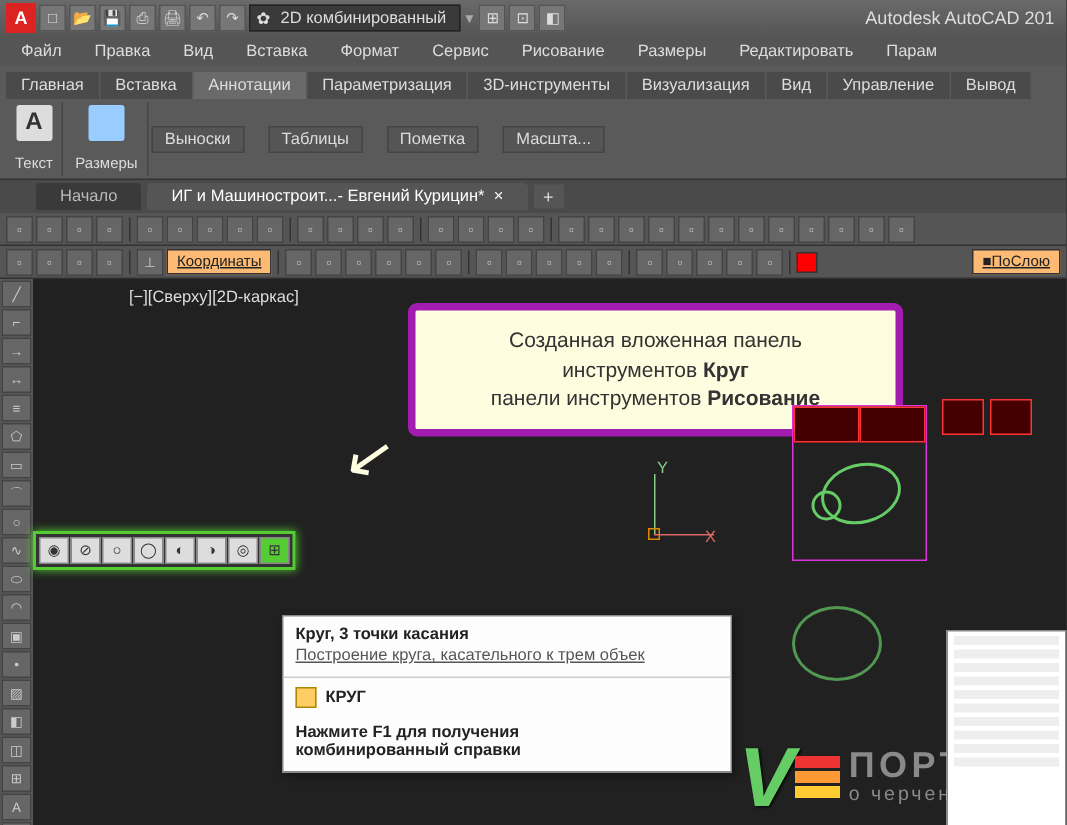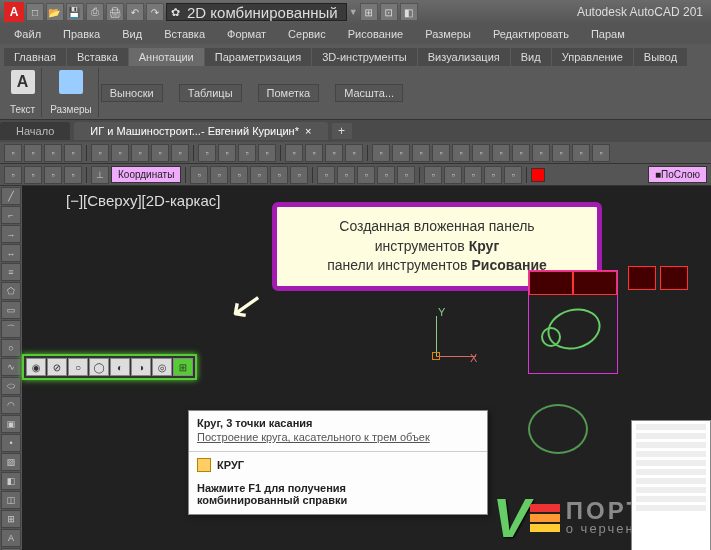--- a/index.html
+++ b/index.html
@@ -1,53 +1,53 @@
 <!DOCTYPE html>
 <html><head>
 <meta charset="utf-8">
 <style>
 * { margin: 0; padding: 0; box-sizing: border-box; font-family: Arial, sans-serif; }
 body { width: 711px; height: 550px; background: #4a4a4a; overflow: hidden; position: relative; }
 
 .titlebar { height: 24px; background: linear-gradient(#6a6a6a,#555); display: flex; align-items: center; padding: 0 4px; gap: 2px; }
 .app-logo { width: 20px; height: 20px; background: #d22; color: #fff; font-weight: bold; font-size: 12px; display: flex; align-items: center; justify-content: center; }
 .qat-btn { width: 18px; height: 18px; background: #777; border: 1px solid #555; font-size: 10px; color: #ddd; display: flex; align-items: center; justify-content: center; }
-.ws-select { background: #3a3a3a; color: #ddd; border: 1px solid #222; height: 18px; font-size: 15px; padding: 0 8px 0 20px; display: flex; align-items: center; position: relative; }
+.ws-select { background: #3a3a3a; color: #ddd; border: 1px solid #222; height: 18px; font-size: 11px; padding: 0 8px 0 20px; display: flex; align-items: center; position: relative; }
 .ws-select::before { content: "✿"; position: absolute; left: 4px; font-size: 11px; }
 .title-text { margin-left: auto; color: #ddd; font-size: 12px; padding-right: 4px; }
 
 .menubar { height: 20px; background: #555; display: flex; align-items: center; padding: 0 4px; gap: 2px; }
 .menu-item { color: #ddd; font-size: 11px; padding: 2px 10px; cursor: pointer; }
 
 .tabbar { height: 22px; background: #5a5a5a; display: flex; align-items: flex-end; padding: 0 4px; gap: 1px; }
 .tab { color: #ddd; font-size: 11px; padding: 3px 10px; background: #4a4a4a; cursor: pointer; }
 .tab.active { background: #6a6a6a; }
 
 .ribbon { height: 54px; background: #5a5a5a; display: flex; align-items: center; padding: 2px 4px; gap: 2px; border-bottom: 1px solid #333; }
 .ribbon-panel { display: flex; flex-direction: column; align-items: center; padding: 2px 6px; border-right: 1px solid #444; height: 100%; justify-content: space-between; }
 .ribbon-icon { width: 24px; height: 24px; background: #888; border-radius: 2px; }
 .ribbon-label { color: #ddd; font-size: 10px; }
 .ribbon-btn { color: #ddd; font-size: 11px; padding: 2px 8px; background: #555; border: 1px solid #444; }
 
-.doctabs { height: 22px; background: #4a4a4a; display: flex; align-items: center; padding: 0 0; gap: 4px; }
+.doctabs { height: 22px; background: #4a4a4a; display: flex; align-items: center; padding: 0 24px; gap: 4px; }
 .doctab { background: #3a3a3a; color: #bbb; font-size: 11px; padding: 3px 16px; border-radius: 3px 3px 0 0; }
 .doctab.active { background: #555; color: #fff; }
 .doctab-add { width: 20px; height: 16px; background: #555; color: #ddd; font-size: 12px; display: flex; align-items: center; justify-content: center; }
 
 .toolbar-row { height: 22px; background: #555; display: flex; align-items: center; padding: 0 4px; gap: 2px; border-bottom: 1px solid #333; }
 .tb-btn { width: 18px; height: 18px; background: #666; border: 1px solid #444; font-size: 9px; color: #ccc; display: flex; align-items: center; justify-content: center; }
 .tb-sep { width: 1px; height: 16px; background: #333; margin: 0 2px; }
-.tb-combo { background: #f0abfc; color: #222; font-size: 10px; height: 17px; padding: 0 6px; display: flex; align-items: center; border: 1px solid #333; }
+.tb-combo { background: #fdba74; color: #222; font-size: 10px; height: 17px; padding: 0 6px; display: flex; align-items: center; border: 1px solid #333; text-decoration: underline; }
 .tb-swatch { width: 14px; height: 14px; border: 1px solid #333; }
 
 .workspace { position: relative; height: 384px; background: #212121; display: flex; }
 .left-toolbar { width: 22px; background: #555; display: flex; flex-direction: column; gap: 1px; padding: 1px; }
 .lt-btn { width: 20px; height: 18px; background: #666; border: 1px solid #444; font-size: 9px; color: #ccc; display: flex; align-items: center; justify-content: center; }
 .canvas { flex: 1; position: relative; background: #212121; }
-.viewport-label { position: absolute; top: 6px; left: 0; color: #ddd; font-size: 15px; padding-left: 44px; }
+.viewport-label { position: absolute; top: 6px; left: 20px; color: #ddd; font-size: 11px; padding-left: 44px; }
 
 .callout { position: absolute; top: 16px; left: 250px; width: 330px; background: #fffde0; border: 5px solid #a21caf; border-radius: 6px; padding: 10px 14px; text-align: center; font-size: 14px; color: #333; line-height: 1.4; }
 .callout b { font-weight: bold; }
 .arrow { position: absolute; top: 95px; left: 208px; font-size: 40px; color: #fffde0; transform: rotate(10deg); }
 
 .flyout { position: absolute; top: 168px; left: 0; display: flex; gap: 1px; border: 2px solid #5c3; padding: 2px; background: #333; box-shadow: 0 0 6px #5c3; }
 .fly-btn { width: 20px; height: 18px; background: #ddd; border: 1px solid #888; font-size: 10px; display: flex; align-items: center; justify-content: center; color: #333; }
 
 .ucs { position: absolute; top: 130px; left: 400px; }
 .ucs-y { color: #8c8; font-size: 11px; position: absolute; top: -10px; left: 16px; }

